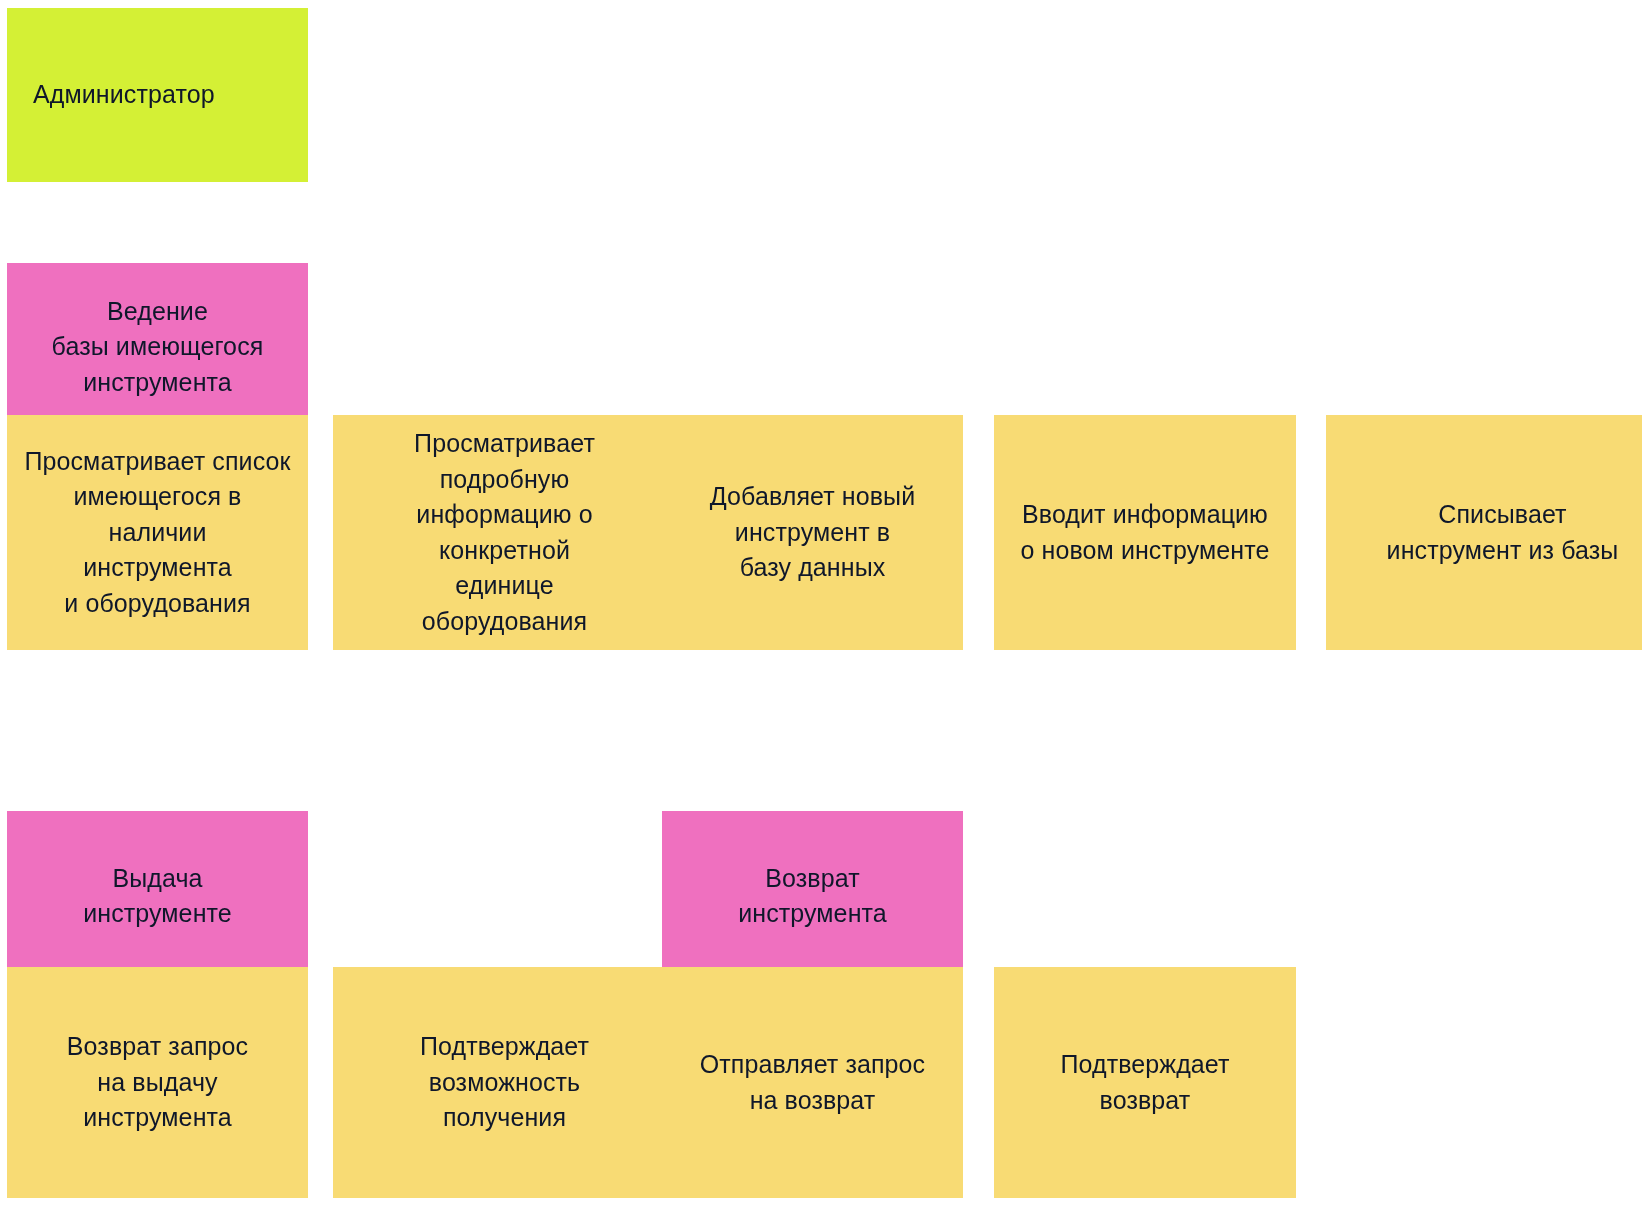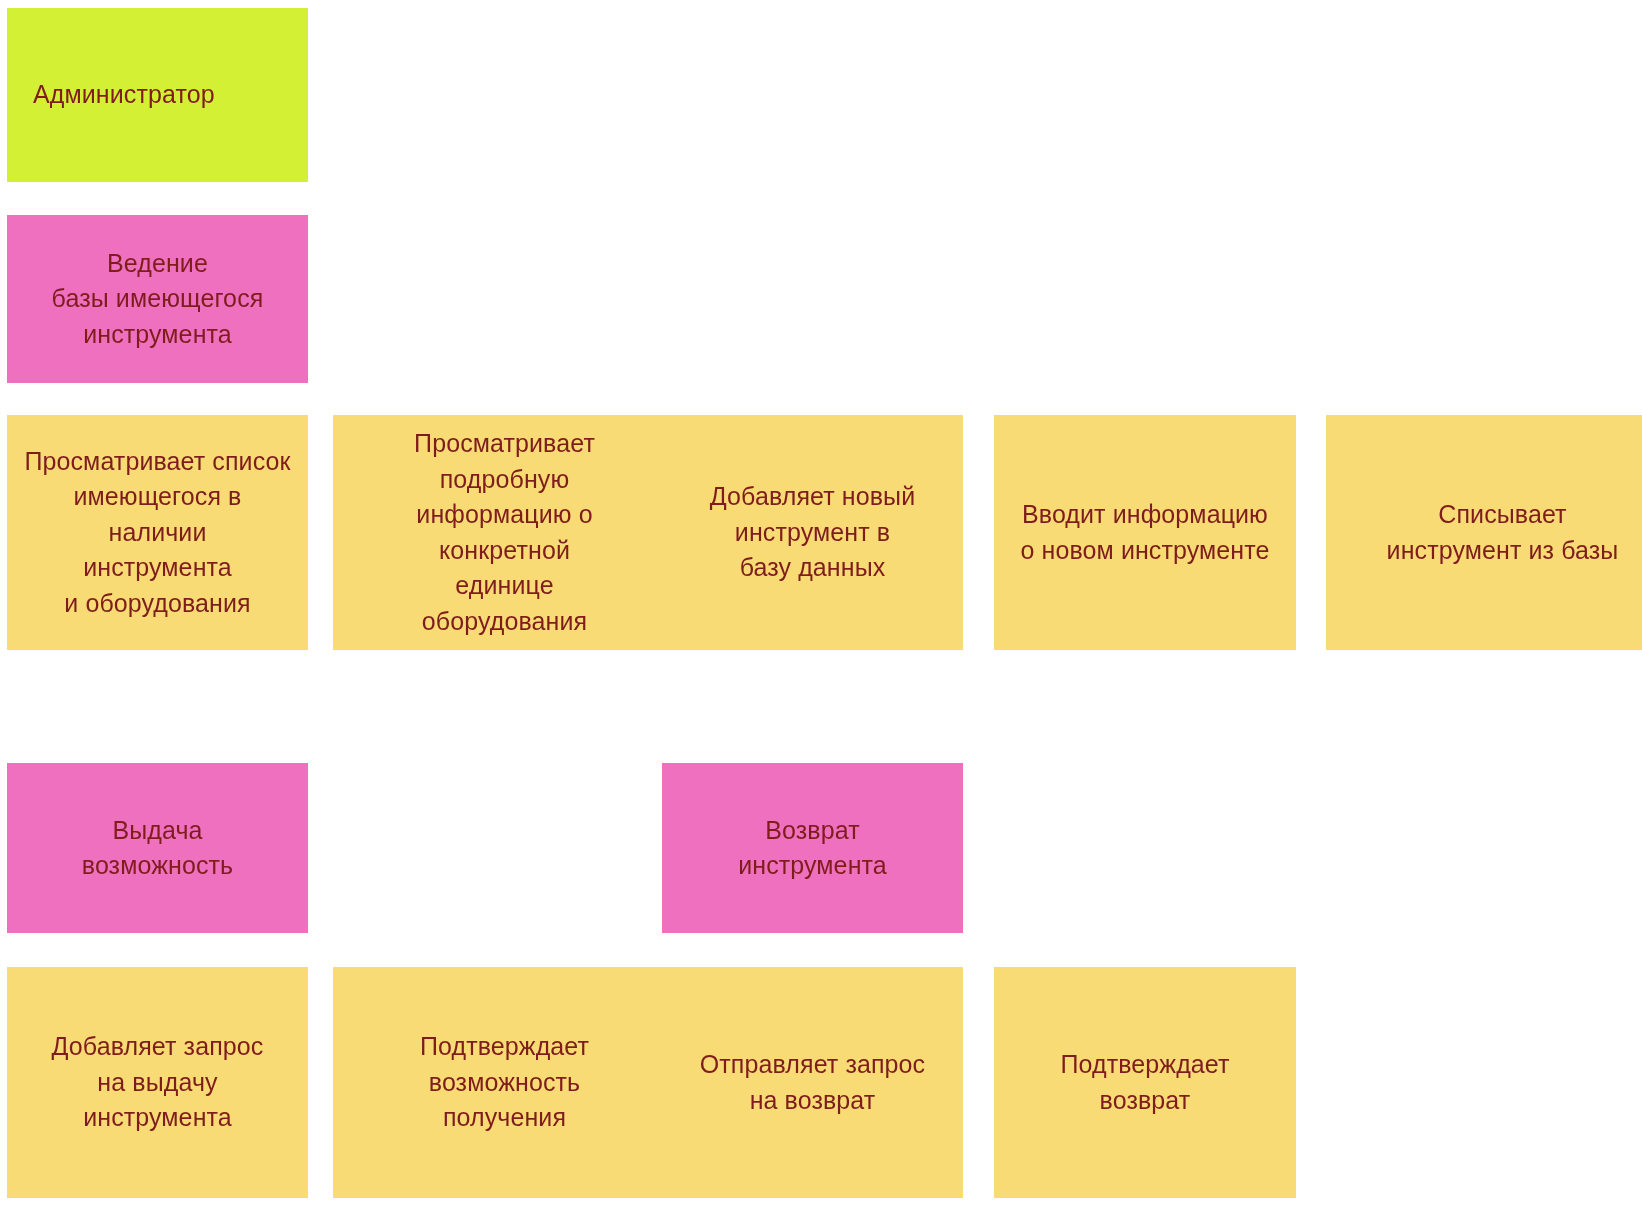--- a/index.html
+++ b/index.html
@@ -19,29 +19,29 @@
     height: 1214px;
     background: #ffffff;
   }
   .card {
     position: absolute;
     box-sizing: border-box;
     display: flex;
     align-items: center;
     justify-content: center;
     text-align: center;
-    color: #7f1d1d;
+    color: #0f172a;
     font-size: 25px;
     line-height: 1.42;
     padding: 6px 10px;
     white-space: pre-line;
     letter-spacing: 0.1px;
   }
   .card.persona  { background: #d4f035; }
-  .card.activity { background: #ef70bf; }
+  .card.activity { background: #ef70bf; margin-top: 48px; }
   .card.story    { background: #f8db74; }
 
   
   .c1 { left: 7px;    width: 301px; }
   .c2 { left: 333px;  width: 343px; }
   .c3 { left: 662px;  width: 301px; }
   .c4 { left: 994px;  width: 302px; }
   .c5 { left: 1326px; width: 353px; }
 
   
@@ -77,25 +77,25 @@
 оборудования</div>
   <div class="card story c4 r-story1">Вводит информацию
 о новом инструменте</div>
   <div class="card story c3 r-story1">Добавляет новый
 инструмент в
 базу данных</div>
   <div class="card story c5 r-story1">Списывает
 инструмент из базы</div>
 
   <div class="card activity c1 r-activity2">Выдача
-возможность</div>
+инструменте</div>
   <div class="card activity c3 r-activity2">Возврат
 инструмента</div>
 
-  <div class="card story c1 r-story2">Добавляет запрос
+  <div class="card story c1 r-story2">Возврат запрос
 на выдачу
 инструмента</div>
   <div class="card story c2 r-story2">Подтверждает
 возможность
 получения</div>
   <div class="card story c3 r-story2">Отправляет запрос
 на возврат</div>
   <div class="card story c4 r-story2">Подтверждает
 возврат</div>
 

